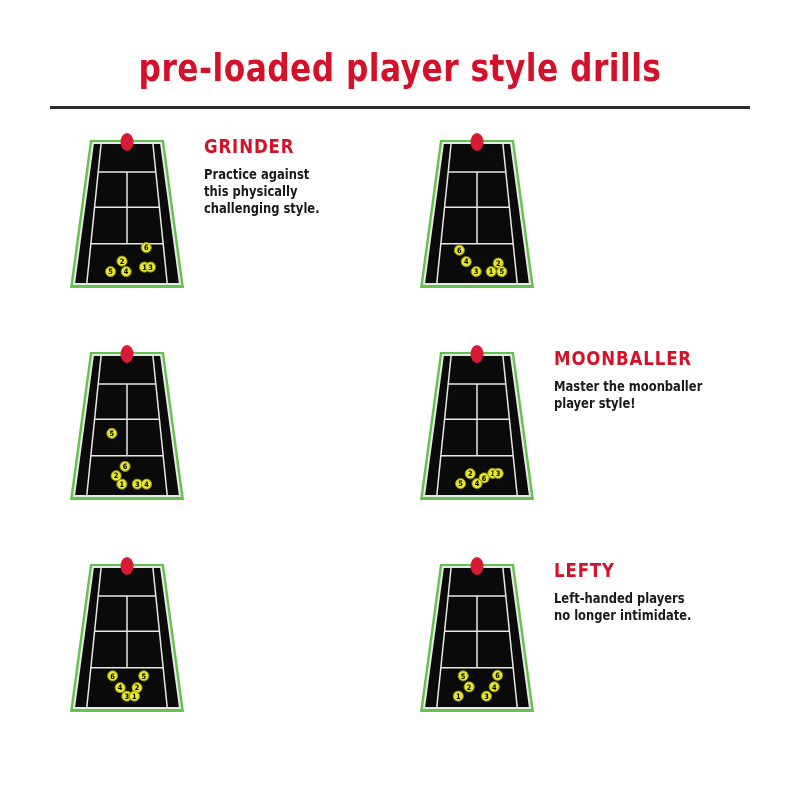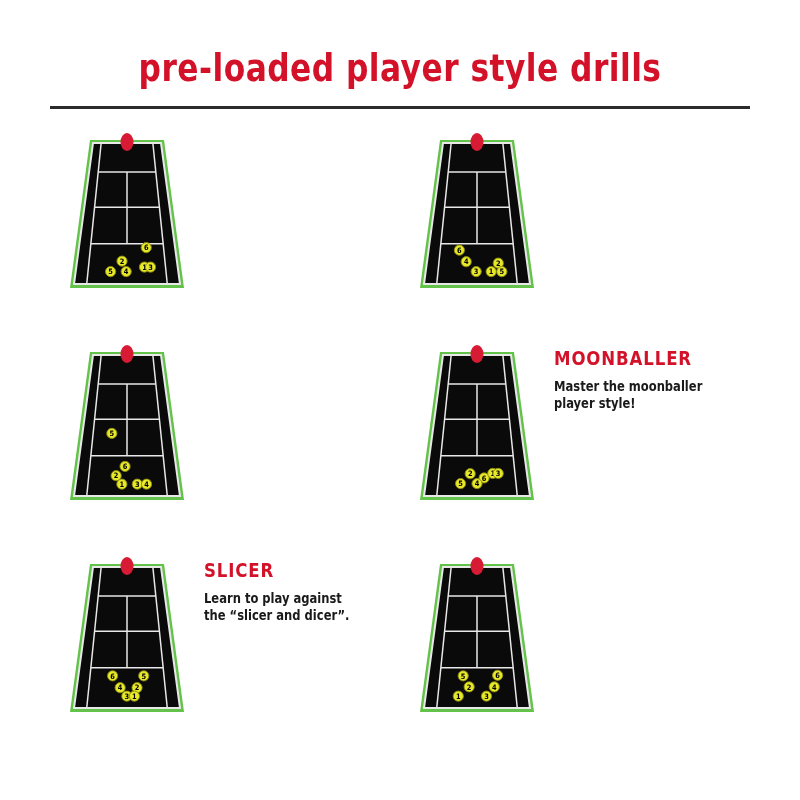--- a/index.html
+++ b/index.html
@@ -144,20 +144,26 @@
                 <circle cx="46.57504" cy="141.592" r="5.1" fill="#e8e82a" stroke="#8a8a10" stroke-width="0.9"></circle>
                 <text x="46.57504" y="144.292" text-anchor="middle" font-family="&quot;DejaVu Sans Condensed&quot;, &quot;Liberation Sans&quot;, sans-serif" font-size="7.4" font-weight="700" fill="#000000">5</text>
               </g>
               <g>
                 <circle cx="62.178752" cy="141.592" r="5.1" fill="#e8e82a" stroke="#8a8a10" stroke-width="0.9"></circle>
                 <text x="62.178752" y="144.292" text-anchor="middle" font-family="&quot;DejaVu Sans Condensed&quot;, &quot;Liberation Sans&quot;, sans-serif" font-size="7.4" font-weight="700" fill="#000000">4</text>
               </g>
             </g>
           </svg>
         </div>
+        <div class="drill-text">
+          <div class="drill-name">GRINDER</div>
+          <div class="drill-desc">Practice against
+this physically
+challenging style.</div>
+        </div>
       </div>
       <div class="drill-card">
         <div class="court-wrap">
           <svg width="126" height="168" viewBox="0 0 126 168" class="court-svg">
             <polygon points="26,10 100,10 120,158 6,158" fill="#63c249"></polygon>
             <polygon points="29,13 97,13 116,154 10,154" fill="#0a0a0a"></polygon>
             <g stroke="#e8e8e8" fill="none" stroke-width="1.5">
               <polygon points="29,13 97,13 116,154 10,154" stroke="#e8e8e8" fill="none" stroke-width="2"></polygon>
               <line x1="37.16" y1="13" x2="22.72" y2="154"></line>
               <line x1="88.84" y1="13" x2="103.28" y2="154"></line>
@@ -325,25 +331,20 @@
                 <circle cx="62.794383999999994" cy="142.156" r="5.1" fill="#e8e82a" stroke="#8a8a10" stroke-width="0.9"></circle>
                 <text x="62.794383999999994" y="144.856" text-anchor="middle" font-family="&quot;DejaVu Sans Condensed&quot;, &quot;Liberation Sans&quot;, sans-serif" font-size="7.4" font-weight="700" fill="#000000">3</text>
               </g>
               <g>
                 <circle cx="70.402176" cy="142.156" r="5.1" fill="#e8e82a" stroke="#8a8a10" stroke-width="0.9"></circle>
                 <text x="70.402176" y="144.856" text-anchor="middle" font-family="&quot;DejaVu Sans Condensed&quot;, &quot;Liberation Sans&quot;, sans-serif" font-size="7.4" font-weight="700" fill="#000000">1</text>
               </g>
             </g>
           </svg>
         </div>
-        <div class="drill-text">
-          <div class="drill-name">SLICER</div>
-          <div class="drill-desc">Learn to play against
-the “slicer and dicer”.</div>
-        </div>
       </div>
       <div class="drill-card">
         <div class="court-wrap">
           <svg width="126" height="168" viewBox="0 0 126 168" class="court-svg">
             <polygon points="26,10 100,10 120,158 6,158" fill="#63c249"></polygon>
             <polygon points="29,13 97,13 116,154 10,154" fill="#0a0a0a"></polygon>
             <g stroke="#e8e8e8" fill="none" stroke-width="1.5">
               <polygon points="29,13 97,13 116,154 10,154" stroke="#e8e8e8" fill="none" stroke-width="2"></polygon>
               <line x1="37.16" y1="13" x2="22.72" y2="154"></line>
               <line x1="88.84" y1="13" x2="103.28" y2="154"></line>
@@ -374,16 +375,21 @@
                 <circle cx="44.288944" cy="142.156" r="5.1" fill="#e8e82a" stroke="#8a8a10" stroke-width="0.9"></circle>
                 <text x="44.288944" y="144.856" text-anchor="middle" font-family="&quot;DejaVu Sans Condensed&quot;, &quot;Liberation Sans&quot;, sans-serif" font-size="7.4" font-weight="700" fill="#000000">1</text>
               </g>
               <g>
                 <circle cx="72.45833599999999" cy="142.156" r="5.1" fill="#e8e82a" stroke="#8a8a10" stroke-width="0.9"></circle>
                 <text x="72.45833599999999" y="144.856" text-anchor="middle" font-family="&quot;DejaVu Sans Condensed&quot;, &quot;Liberation Sans&quot;, sans-serif" font-size="7.4" font-weight="700" fill="#000000">3</text>
               </g>
             </g>
           </svg>
         </div>
+        <div class="drill-text">
+          <div class="drill-name">LEFTY</div>
+          <div class="drill-desc">Left-handed players
+no longer intimidate.</div>
+        </div>
       </div>
     </div>
 
 </div>
 
 </body></html>

